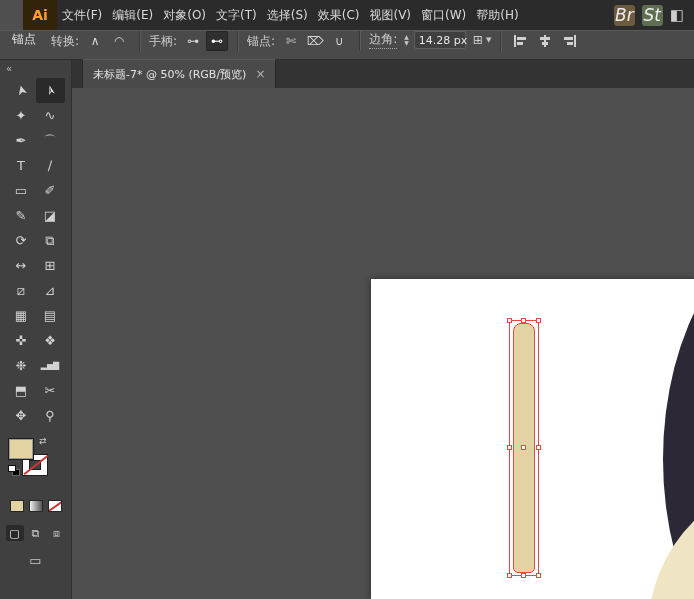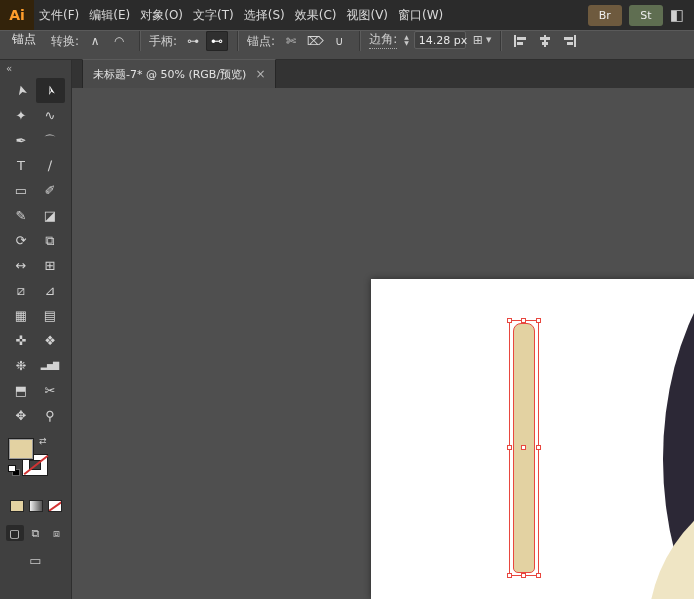--- a/index.html
+++ b/index.html
@@ -1,25 +1,25 @@
 <!DOCTYPE html>
 <html><head>
 <meta charset="utf-8">
 <style>
   * { box-sizing: border-box; margin: 0; padding: 0; }
   html,body { width:694px; height:599px; overflow:hidden; }
   body { font-family:"DejaVu Sans",sans-serif; background:#4f4f4f; }
   .app { position:relative; width:694px; height:599px; display:flex; flex-direction:column; }
 
   
-  .menubar { flex:0 0 30px; height:30px; background:#2b2b2b; display:flex; align-items:center; color:#d9d9d9; font-size:12px; }
+  .menubar { flex:0 0 30px; height:30px; background:#2b2b2b; display:flex; align-items:center; color:#d9d9d9; font-size:12px;margin-left:23px; }
   .logo { width:34px; height:30px; display:flex; align-items:center; justify-content:center; background:#33230b; color:#ff9e2c; font-weight:bold; font-size:14px; }
   .menu-item { padding:0 5px; line-height:30px; white-space:nowrap; }
   .mb-right { margin-left:auto; display:flex; align-items:center; gap:7px; padding-right:10px; }
-  .badge { width:34px; height:21px; border-radius:3px; display:flex; align-items:center; justify-content:center; font-size:11px; color:#eee; }
+  .badge { width:21px; height:21px; border-radius:3px; display:flex; align-items:center; justify-content:center; font-size:17px; color:#eee;font-style:italic; }
   .badge-br { background:#6e5a3e; }
   .badge-st { background:#5f6e51;text-align:center; }
   .ws-icon { font-size:15px; color:#cfcfcf; }
 
   
   .controlbar { flex:0 0 30px; height:30px; background:#4a4a4a; border-top:1px solid #5a5a5a; border-bottom:1px solid #2e2e2e; display:flex; align-items:flex-start; font-size:12px; color:#cfcfcf; }
   .cb-label { padding:0 12px; color:#e2e2e2; white-space:nowrap; }
   .cb-group { display:flex; align-items:center; gap:2px; padding:0 3px; white-space:nowrap; }
   .cb-group-label { margin-right:3px; }
   .cb-btn { width:22px; height:20px; display:flex; align-items:center; justify-content:center; color:#d6d6d6; font-size:12px; border-radius:2px; }
@@ -95,20 +95,21 @@
   <div class="menubar">
     <div class="logo">Ai</div>
     <span class="menu-item">文件(F)</span>
     <span class="menu-item">编辑(E)</span>
     <span class="menu-item">对象(O)</span>
     <span class="menu-item">文字(T)</span>
     <span class="menu-item">选择(S)</span>
     <span class="menu-item">效果(C)</span>
     <span class="menu-item">视图(V)</span>
     <span class="menu-item">窗口(W)</span>
+    <span class="menu-item">帮助(H)</span>
     <div class="mb-right">
       <div class="badge badge-br">Br</div>
       <div class="badge badge-st">St</div>
       <span class="ws-icon">◧</span>
     </div>
   </div>
 
   <div class="controlbar">
     <span class="cb-label">锚点</span>
 

